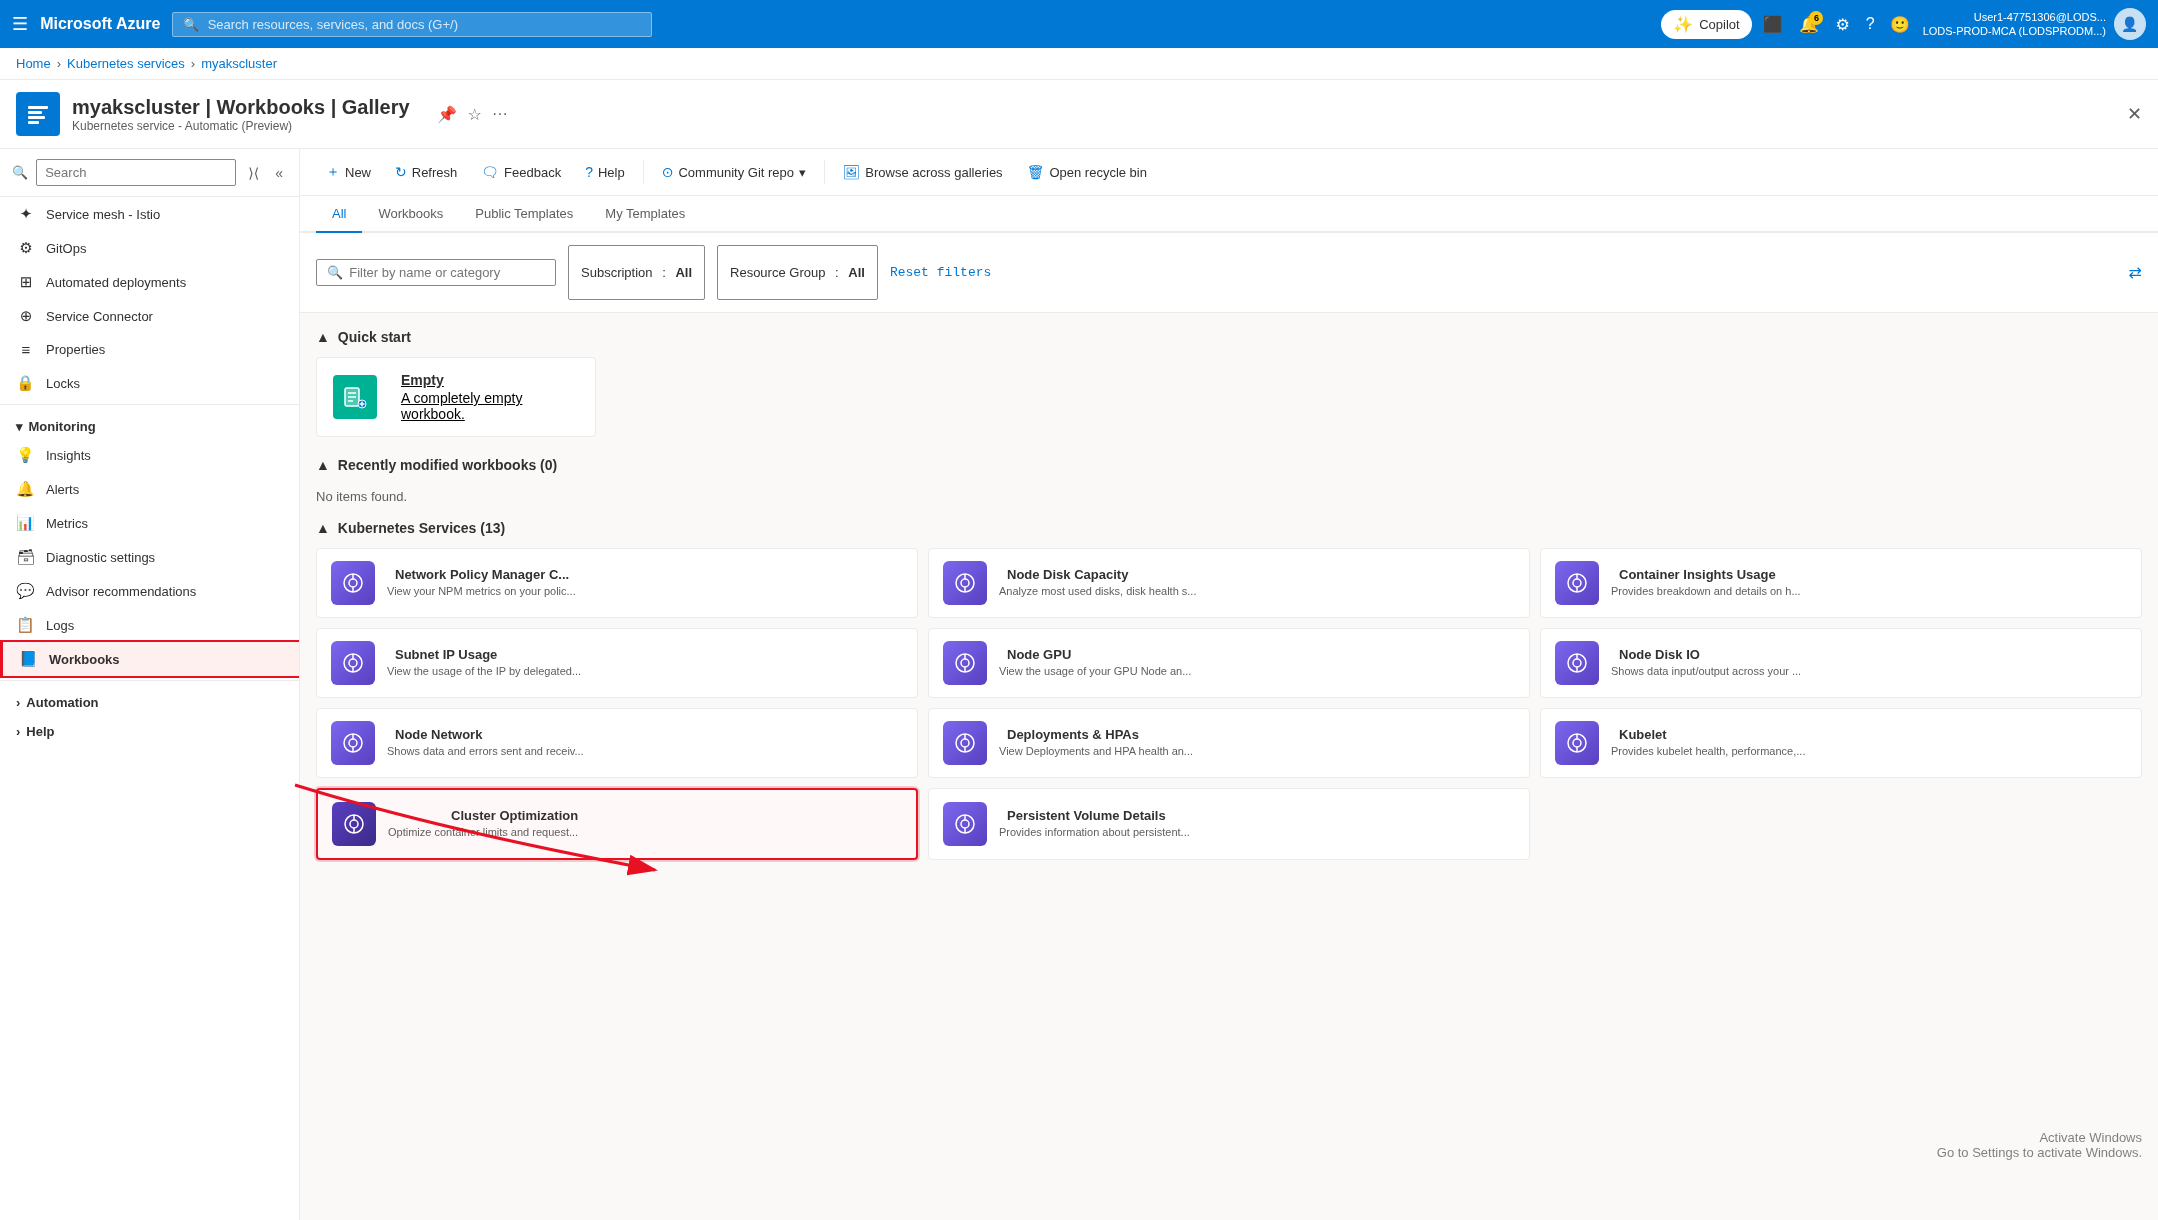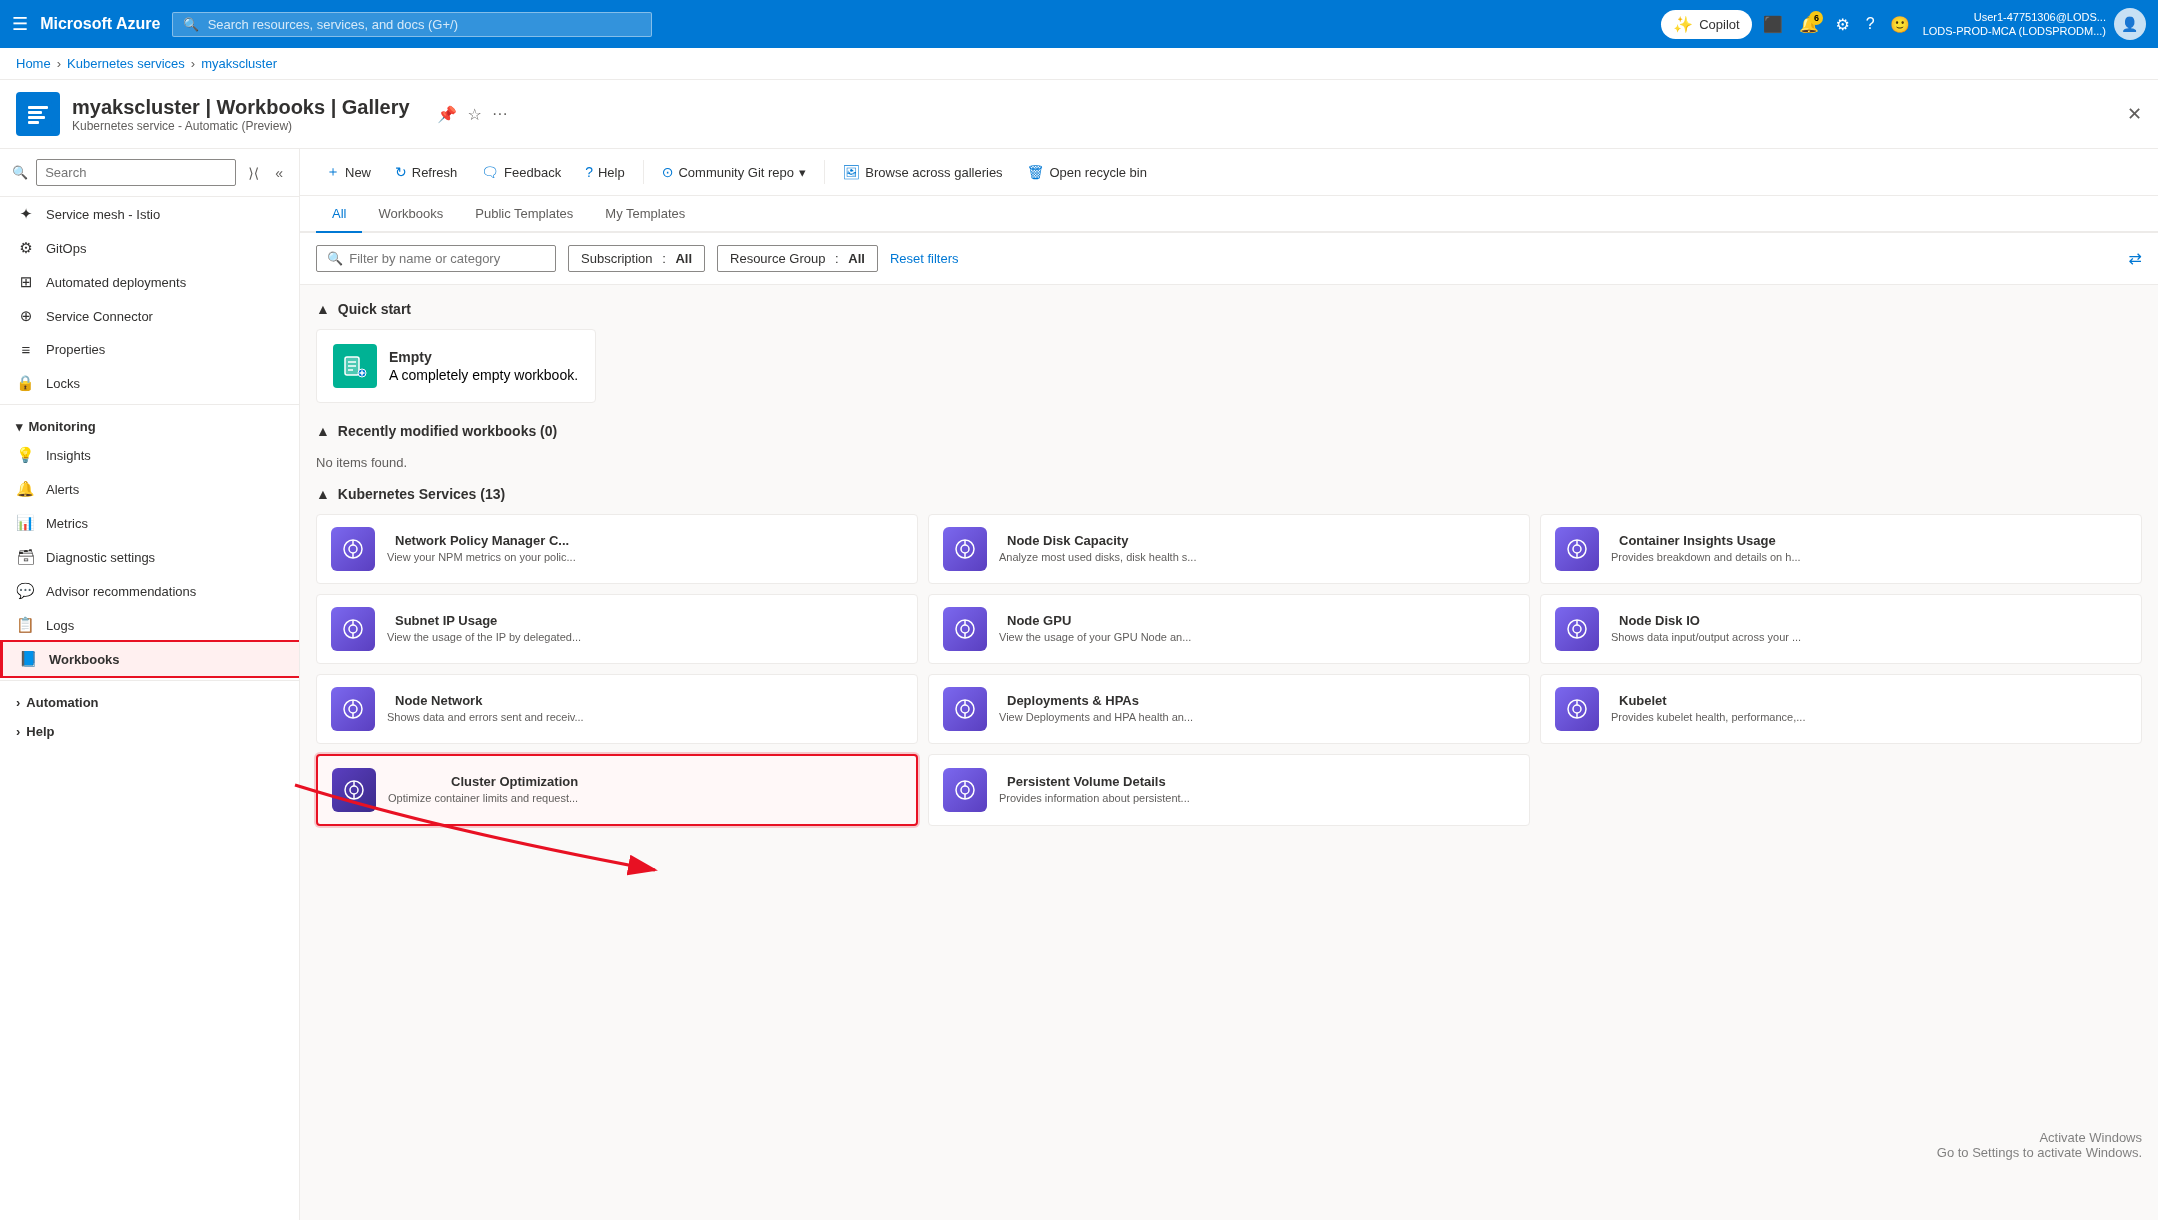--- a/index.html
+++ b/index.html
@@ -129,41 +129,41 @@
       padding: 12px 16px; background: white; border-bottom: 1px solid #edebe9;
     }
     .filter-search {
       display: flex; align-items: center; gap: 6px;
       border: 1px solid #8a8886; border-radius: 2px; padding: 5px 10px;
       background: white; min-width: 240px;
     }
     .filter-search input { border: none; outline: none; font-size: 13px; width: 100%; }
     .filter-btn {
       display: flex; align-items: center; gap: 6px;
-      border: 1px solid #8a8886; border-radius: 2px; padding: 5px 12px;
+      border: 1px solid #8a8886; border-radius: 2px; padding: 19px 12px;
       background: white; cursor: pointer; font-size: 13px; color: #323130;
     }
     .filter-label { font-weight: 400; }
     .filter-value { font-weight: 600; }
-    .reset-link { color: #0078d4; cursor: pointer; font-size: 13px; text-decoration: none; }
+    .reset-link { color: #0078d4; cursor: pointer; font-size: 13px; text-decoration: none; font-family: Liberation Mono, monospace; }
     .refresh-icon-small { margin-left: auto; color: #0078d4; cursor: pointer; font-size: 16px; }
 
     
     .gallery-content { padding: 16px; }
     .section-header {
       display: flex; align-items: center; gap: 8px;
       font-size: 14px; font-weight: 600; color: #323130;
       margin-bottom: 12px; cursor: pointer;
     }
 
     
     .quick-start-card {
-      display: flex; align-items: center; gap: 12px;
+      display: flex; align-items: center; gap: 24px;
       background: white; border: 1px solid #edebe9; border-radius: 4px;
-      padding: 14px 16px; width: 280px; cursor: pointer; margin-bottom: 20px;
+      padding: 14px 16px; width: 280px; cursor: pointer; margin-bottom: 20px; text-decoration: underline;
     }
     .qs-icon {
       width: 44px; height: 44px; border-radius: 4px;
       background: #00b294; display: flex; align-items: center; justify-content: center;
       color: white; font-size: 20px; flex-shrink: 0;
     }
     .qs-text h3 { font-size: 14px; font-weight: 600; color: #323130; }
     .qs-text p { font-size: 14px; color: #000000; margin-top: 2px; }
 
     

